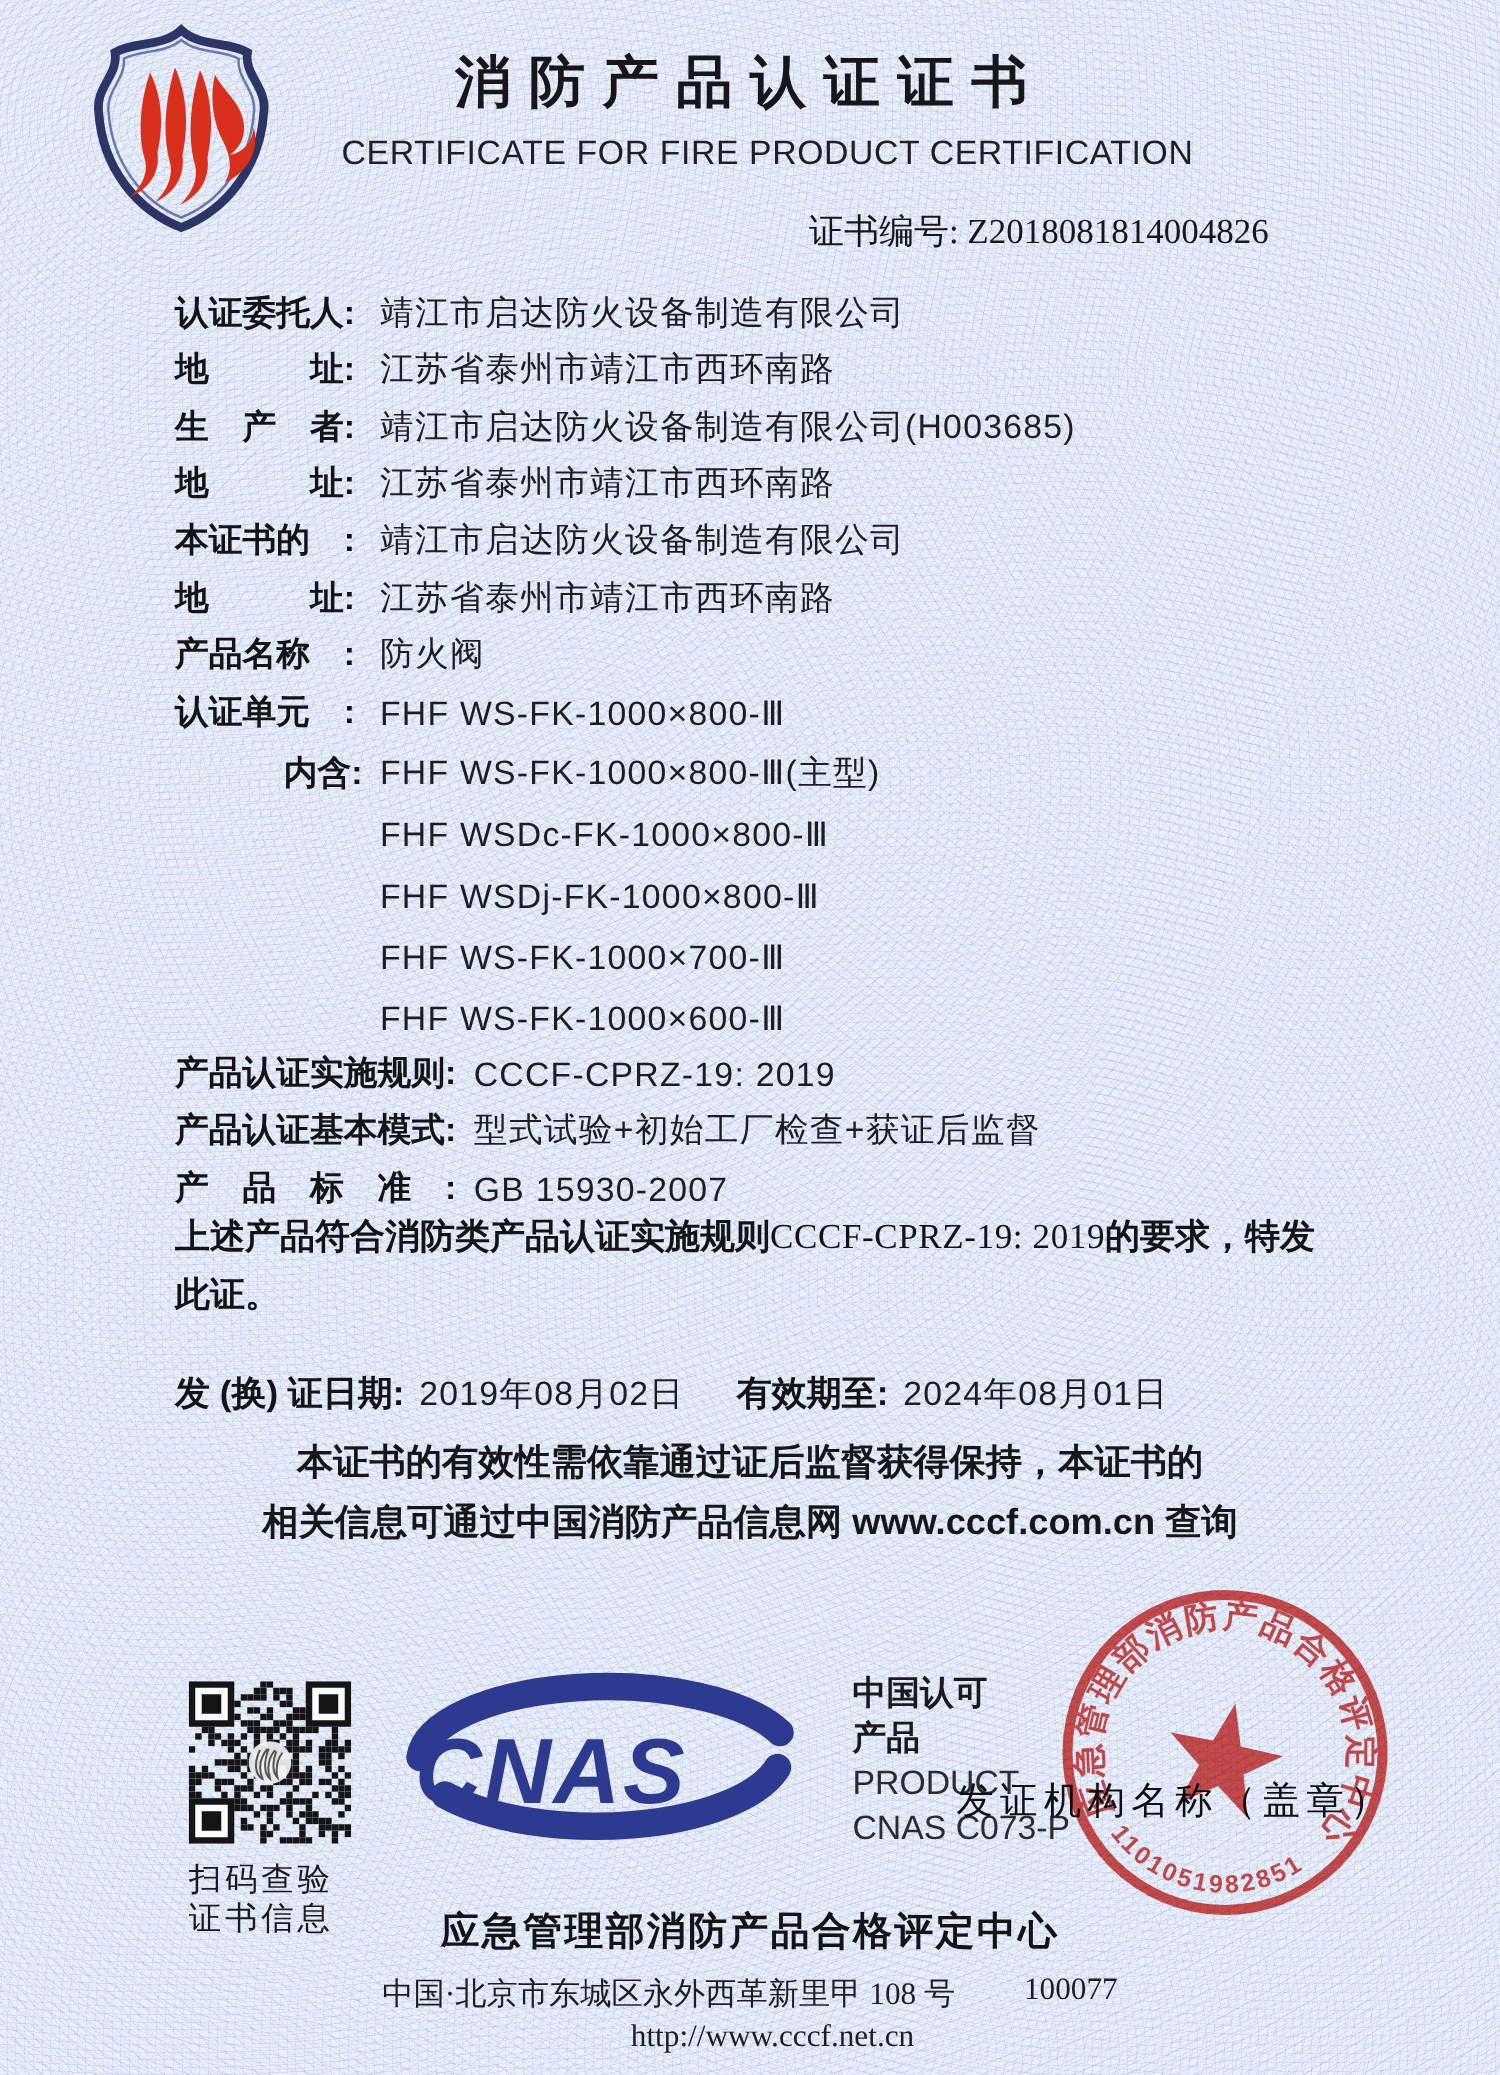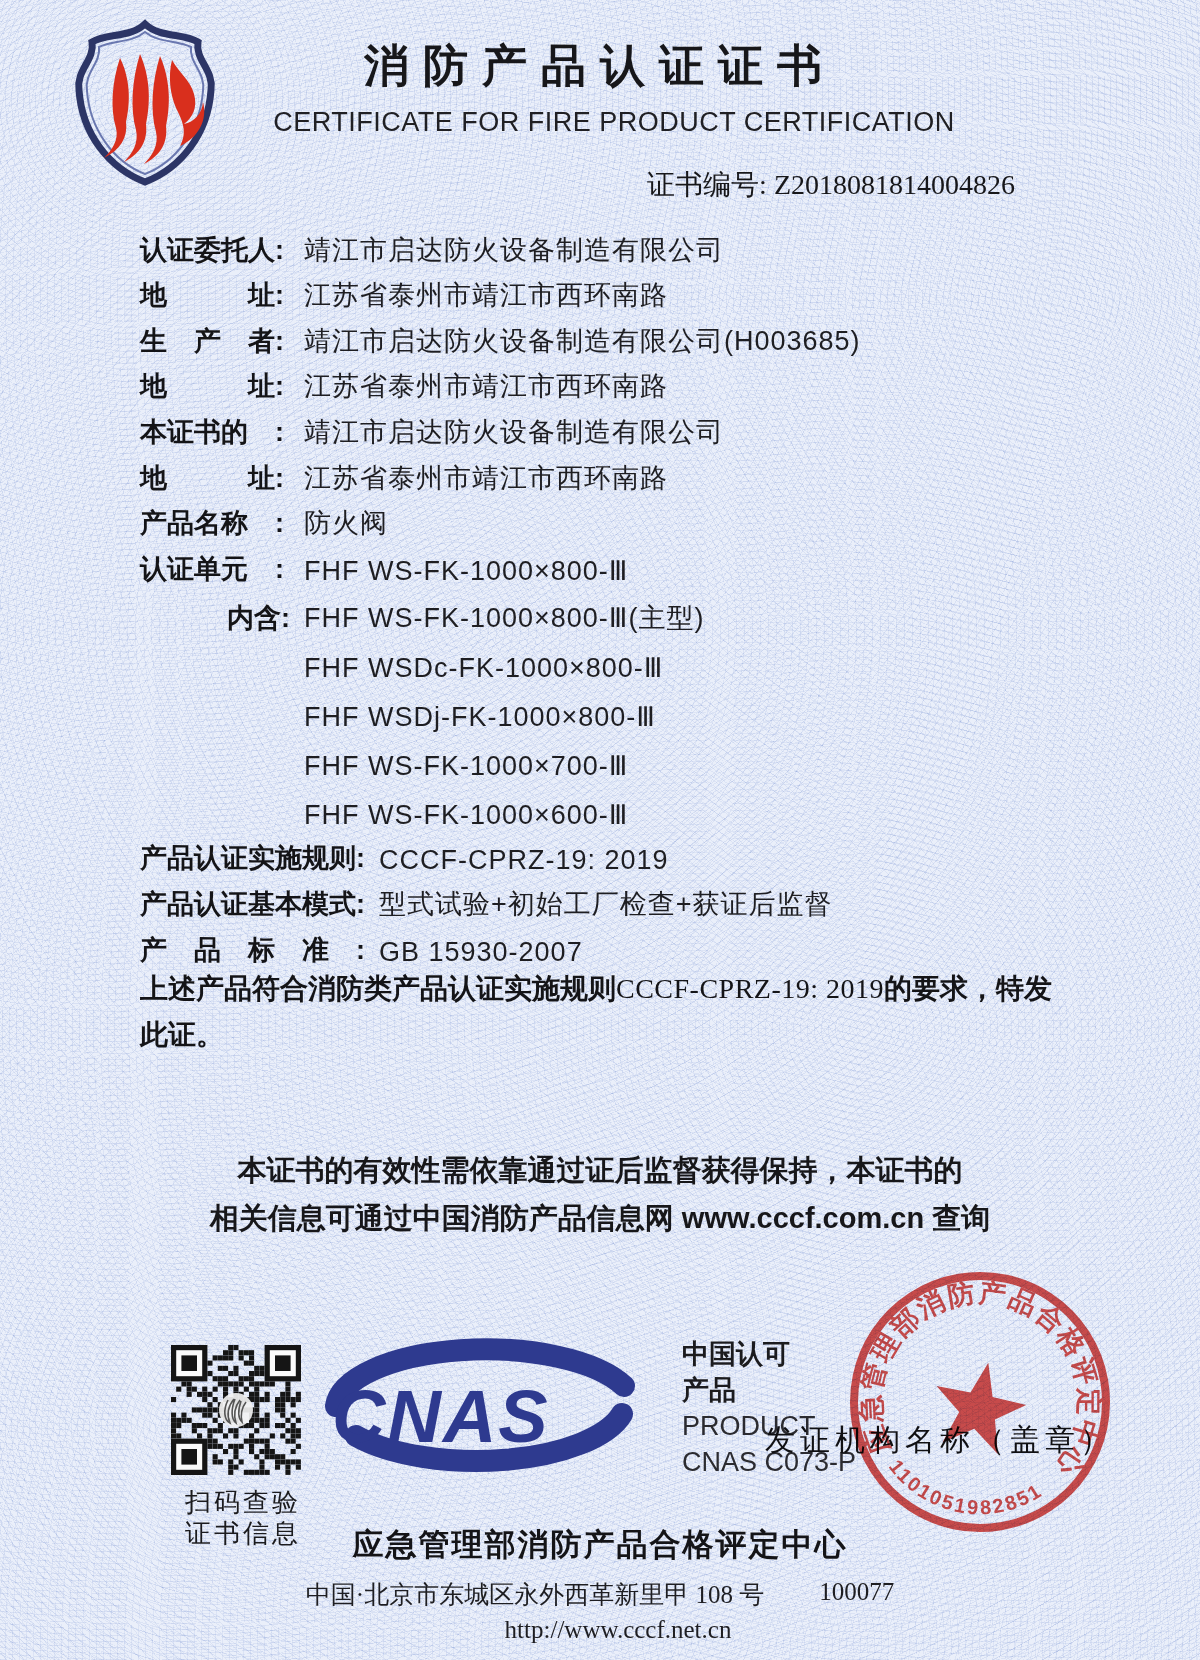--- a/index.html
+++ b/index.html
@@ -52,21 +52,21 @@
   .firstissue{ top:1050px; left:370px; }
   .reissue{ top:1096px; left:140px; }
   .daterow{ display:flex; align-items:center; }
   .daterow .lbl{ font-size:28px; }
   .daterow .gap{ width:42px; }
   .notice{
     top:1146px; left:100px; width:1000px; text-align:center;
     font-size:29px; font-weight:700; line-height:48px; color:#17171a;
   }
   .notice .url{ font-family:"Liberation Sans","DejaVu Sans",sans-serif; font-weight:700; }
-  .qrblock{ top:1345px; left:123px; width:150px; text-align:right;padding-left:28px; }
+  .qrblock{ top:1345px; left:123px; width:150px; text-align:left;padding-left:28px; }
   .qrcaption{
     margin-top:8px; font-family:"Liberation Serif","DejaVu Serif",serif;
     font-size:26px; letter-spacing:3px; line-height:31px; color:#1b1b1e;
   }
   .cnas{ top:1330px; left:322px; }
   .accred{ top:1336px; left:682px; line-height:36px; }
   .accred .cn{ font-size:27px; font-weight:700; color:#1b1b1e;}
   .accred .en{ font-size:27px; font-weight:400; color:#2b2b30;}
   .stamp-label{
     top:1420px; left:765px;
@@ -176,20 +176,27 @@
         <span class="lbl">产　品　标　准　:</span>
         <span class="val">GB 15930-2007</span>
       </div>
   </div>
 
   <div class="abs statement">
     <span>上述产品符合消防类产品认证实施规则</span><span class="code">CCCF-CPRZ-19: 2019</span><span>的要求，特发</span><br>
     <span>此证。</span>
   </div>
 
+  <div class="abs reissue daterow">
+    <span class="lbl">发 (换) 证日期: </span>
+    <span class="val" style="margin-left:4px">2019年08月02日</span>
+    <span class="gap"></span>
+    <span class="lbl">有效期至: </span>
+    <span class="val" style="margin-left:4px">2024年08月01日</span>
+  </div>
 
   <div class="abs notice">
     <span>本证书的有效性需依靠通过证后监督获得保持，本证书的</span><br>
     <span>相关信息可通过中国消防产品信息网 </span><span class="url">www.cccf.com.cn</span><span> 查询</span>
   </div>
 
   <div class="abs qrblock">
     <svg width="130" height="130" viewBox="0 0 130 130">
         <rect x="57.2" y="0" width="5.096" height="5.096" fill="#151515"></rect>
         <rect x="62.400000000000006" y="0" width="5.096" height="5.096" fill="#151515"></rect>

